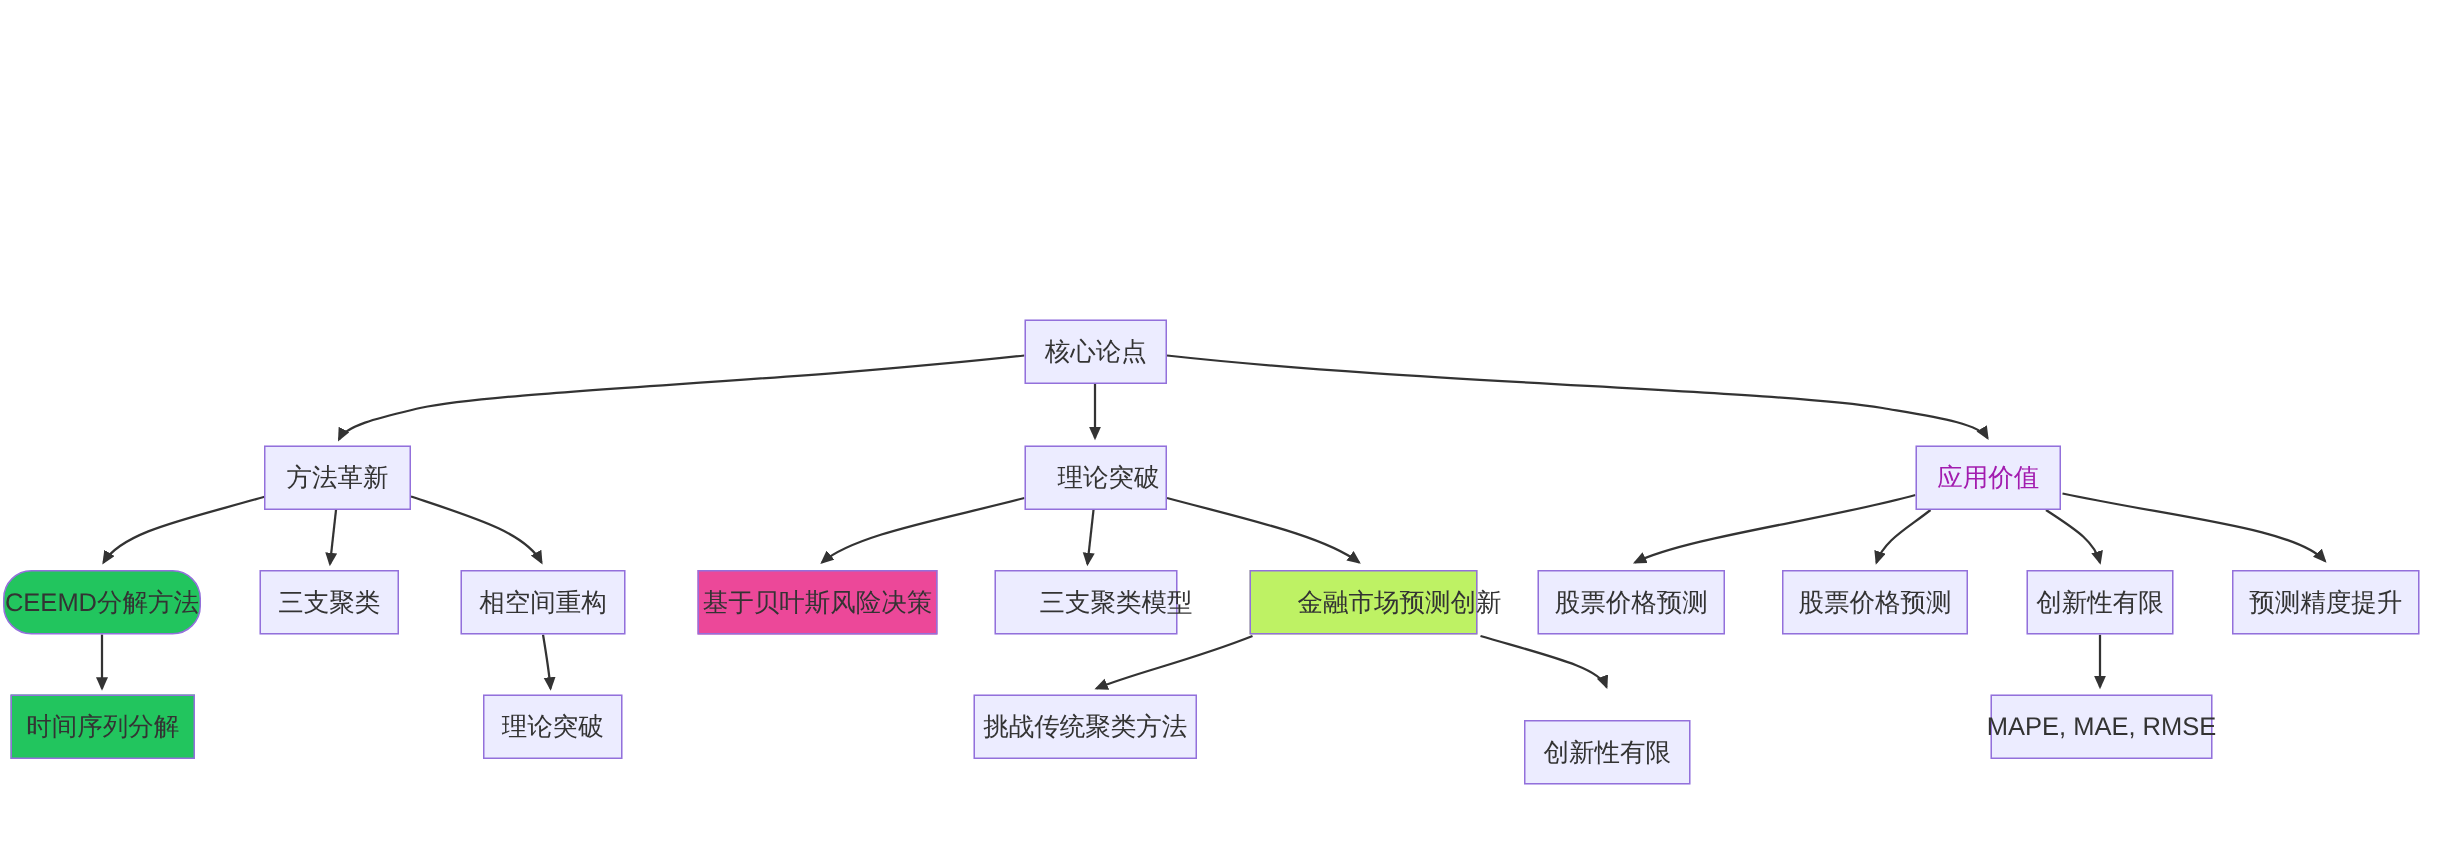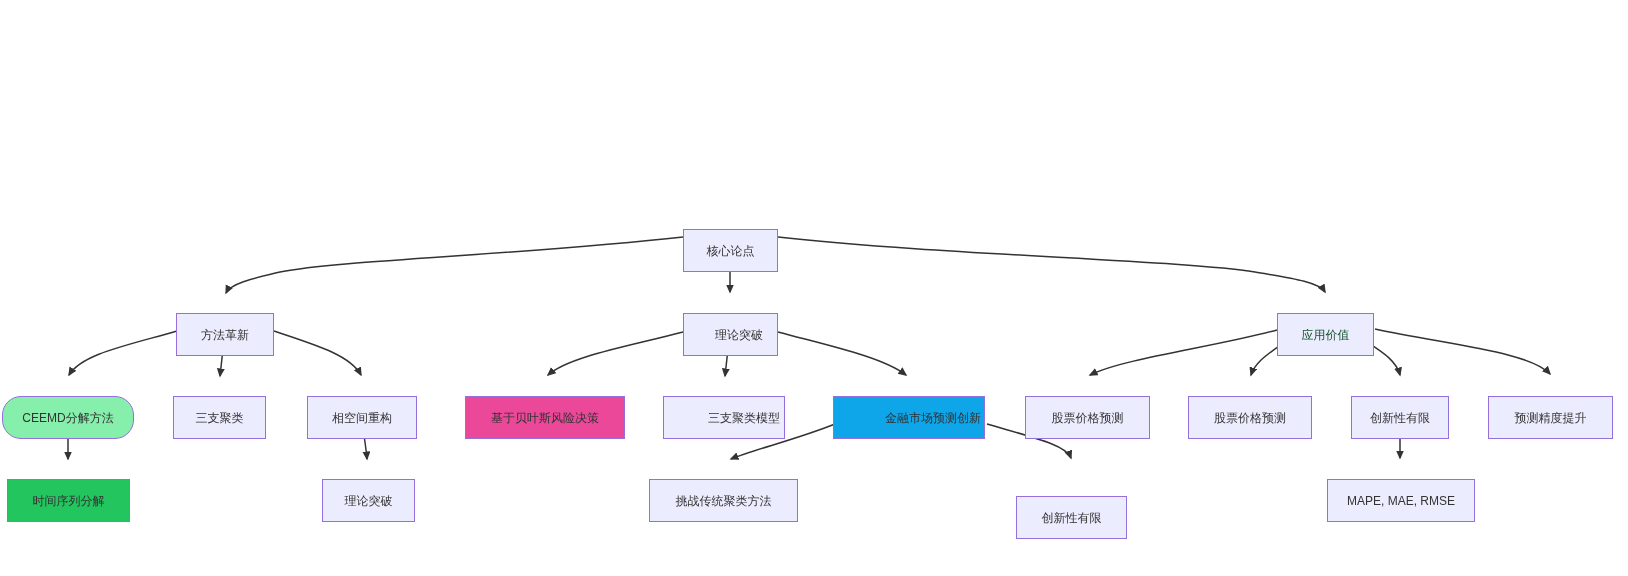--- a/index.html
+++ b/index.html
@@ -28,28 +28,27 @@
   .edge {
     fill: none;
     stroke-width: 1.5px;
   }
   .node {
     position: absolute;
     box-sizing: border-box;
     border: 1px solid #9370DB;
     background: #ECECFF;
     color: #333333;
-    font-size: 12px;
+    font-size: 17px;
     line-height: 1;
     display: flex;
     align-items: center;
     justify-content: center;
     text-align: center;
     white-space: nowrap;
-    margin-top: 16px;
   }
 </style>
 </head>
 <body>
 
 <div id="canvas" style="background: rgb(255, 255, 255);">
   <svg id="edge-layer" viewBox="0 0 1628 576" width="1628" height="576" xmlns="http://www.w3.org/2000/svg">
     <defs>
       <marker id="arrow" markerUnits="userSpaceOnUse" markerWidth="10" markerHeight="10" refX="7.5" refY="4" orient="auto">
         <path d="M 0 0 L 9 4 L 0 8 z" fill="#333333"></path>
@@ -76,39 +75,39 @@
     </svg>
 <div class="node" style="left: 683px; top: 213px; width: 95px; height: 43px; background: rgb(236, 236, 255); border-color: rgb(147, 112, 219); color: rgb(51, 51, 51);">
       <span>核心论点</span>
     </div>
     <div class="node" style="left: 176px; top: 297px; width: 98px; height: 43px; background: rgb(236, 236, 255); border-color: rgb(147, 112, 219); color: rgb(51, 51, 51);">
       <span>方法革新</span>
     </div>
     <div class="node" style="left: 683px; top: 297px; width: 95px; height: 43px; background: rgb(236, 236, 255); border-color: rgb(147, 112, 219); color: rgb(51, 51, 51); padding-left: 17px;">
       <span>理论突破</span>
     </div>
-    <div class="node" style="left: 1277px; top: 297px; width: 97px; height: 43px; background: rgb(236, 236, 255); border-color: rgb(147, 112, 219); color: #14532d;">
+    <div class="node" style="left: 1277px; top: 297px; width: 97px; height: 43px; background: rgb(236, 236, 255); border-color: rgb(147, 112, 219); color: #a21caf;">
       <span>应用价值</span>
     </div>
-    <div class="node" style="left: 2px; top: 380px; width: 132px; height: 43px; background: #86efac; border-color: rgb(147, 112, 219); color: rgb(51, 51, 51); border-radius: 19px;">
+    <div class="node" style="left: 2px; top: 380px; width: 132px; height: 43px; background: #22c55e; border-color: rgb(147, 112, 219); color: rgb(51, 51, 51); border-radius: 19px;">
       <span>CEEMD分解方法</span>
     </div>
     <div class="node" style="left: 173px; top: 380px; width: 93px; height: 43px; background: rgb(236, 236, 255); border-color: rgb(147, 112, 219); color: rgb(51, 51, 51);">
       <span>三支聚类</span>
     </div>
     <div class="node" style="left: 307px; top: 380px; width: 110px; height: 43px; background: rgb(236, 236, 255); border-color: rgb(147, 112, 219); color: rgb(51, 51, 51);">
       <span>相空间重构</span>
     </div>
     <div class="node" style="left: 465px; top: 380px; width: 160px; height: 43px; background: #ec4899; border-color: rgb(147, 112, 219); color: rgb(51, 51, 51);">
       <span>基于贝叶斯风险决策</span>
     </div>
     <div class="node" style="left: 663px; top: 380px; width: 122px; height: 43px; background: rgb(236, 236, 255); border-color: rgb(147, 112, 219); color: rgb(51, 51, 51); padding-left: 40px;">
       <span>三支聚类模型</span>
     </div>
-    <div class="node" style="left: 833px; top: 380px; width: 152px; height: 43px; background: #0ea5e9; border-color: rgb(147, 112, 219); color: rgb(51, 51, 51); padding-left: 48px;">
+    <div class="node" style="left: 833px; top: 380px; width: 152px; height: 43px; background: #bef264; border-color: rgb(147, 112, 219); color: rgb(51, 51, 51); padding-left: 48px;">
       <span>金融市场预测创新</span>
     </div>
     <div class="node" style="left: 1025px; top: 380px; width: 125px; height: 43px; background: rgb(236, 236, 255); border-color: rgb(147, 112, 219); color: rgb(51, 51, 51);">
       <span>股票价格预测</span>
     </div>
     <div class="node" style="left: 1188px; top: 380px; width: 124px; height: 43px; background: rgb(236, 236, 255); border-color: rgb(147, 112, 219); color: rgb(51, 51, 51);">
       <span>股票价格预测</span>
     </div>
     <div class="node" style="left: 1351px; top: 380px; width: 98px; height: 43px; background: rgb(236, 236, 255); border-color: rgb(147, 112, 219); color: rgb(51, 51, 51);">
       <span>创新性有限</span>

